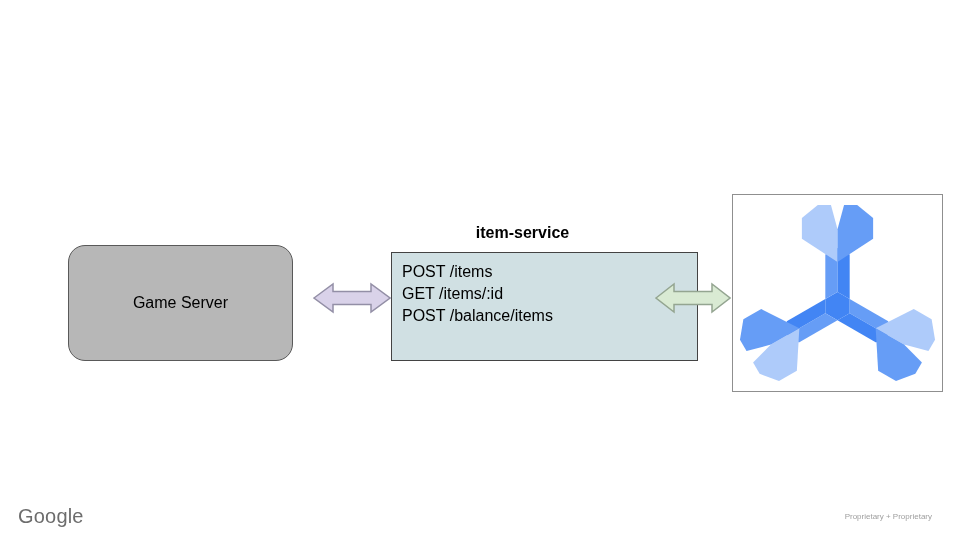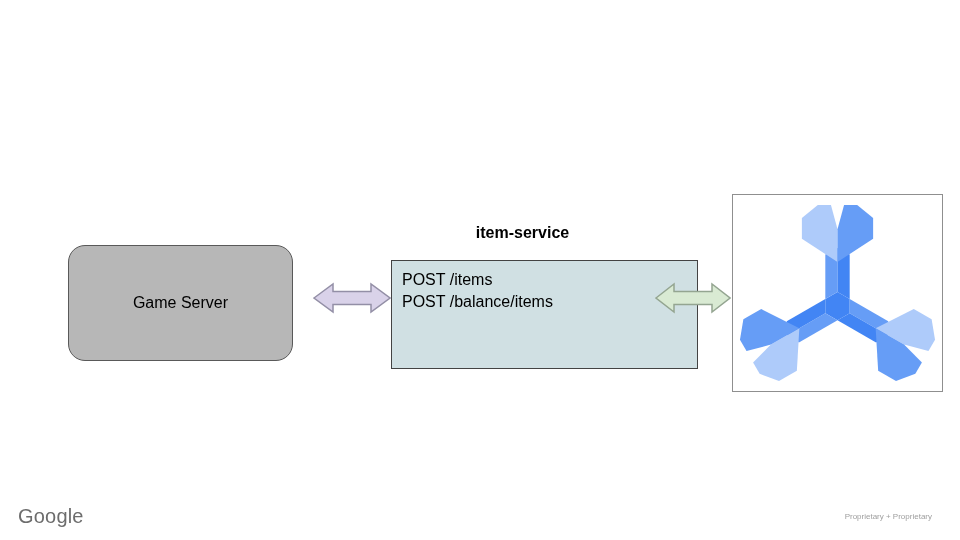--- a/index.html
+++ b/index.html
@@ -18,21 +18,21 @@
     border-radius:17px;
     display:flex; align-items:center; justify-content:center;
   }
   .game-server-label { font-size:16px; color:#000; }
 
   .item-service-title {
     position:absolute; left:391px; top:224px; width:263px;
     text-align:center; font-size:16px; font-weight:bold; color:#000;
   }
   .item-service-box {
-    position:absolute; left:391px; top:260px; width:307px; height:109px;
+    position:absolute; left:391px; top:252px; width:307px; height:109px;
     box-sizing:border-box;
     background:var(--item-service-fill,#d0e0e3);
     border:1px solid var(--item-service-border,#434343);
     padding:8px 0 0 10px;
   }
   .endpoint-line { font-size:16px; line-height:22px; color:#000; white-space:nowrap; }
 
   .arrow { position:absolute; display:block; }
   .arrow-left  { left:313px; top:282px; }
   .arrow-right { left:655px; top:282px; }
@@ -68,20 +68,21 @@
   </div>
 
   <svg class="arrow arrow-left" width="78" height="32" viewBox="0 0 78 32" aria-hidden="true">
     <polygon points="1,16 20,2 20,9.5 58,9.5 58,2 77,16 58,30 58,22.5 20,22.5 20,30"></polygon>
   </svg>
 
   <div class="item-service-title">item-service</div>
 
   <div class="item-service-box">
     <div class="endpoint-line">POST /items</div>
+    <div class="endpoint-line">GET /items/:id</div>
     <div class="endpoint-line">POST /balance/items</div>
   </div>
 
   <svg class="arrow arrow-right" width="76" height="32" viewBox="0 0 76 32" aria-hidden="true">
     <polygon points="1,16 19,2 19,9.5 57,9.5 57,2 75,16 57,30 57,22.5 19,22.5 19,30"></polygon>
   </svg>
 
   <div class="spanner-frame">
     <svg width="199" height="180" viewBox="-106 -110 212 192" aria-hidden="true">
       <defs>

